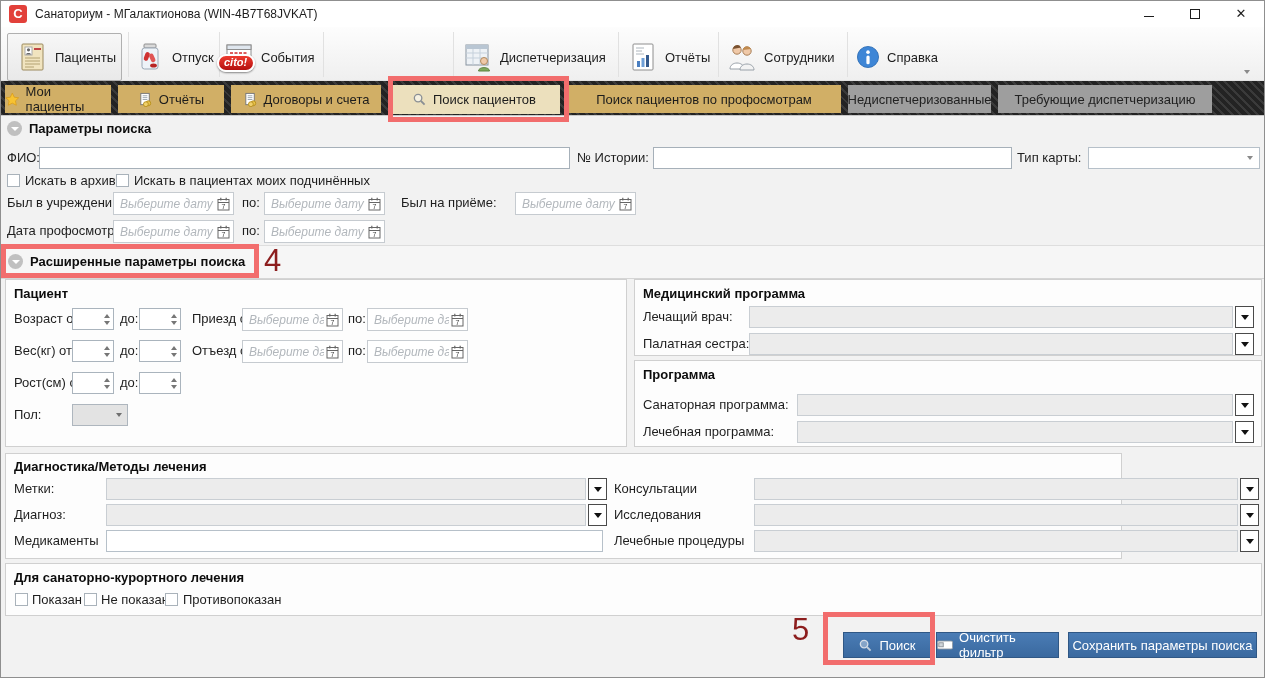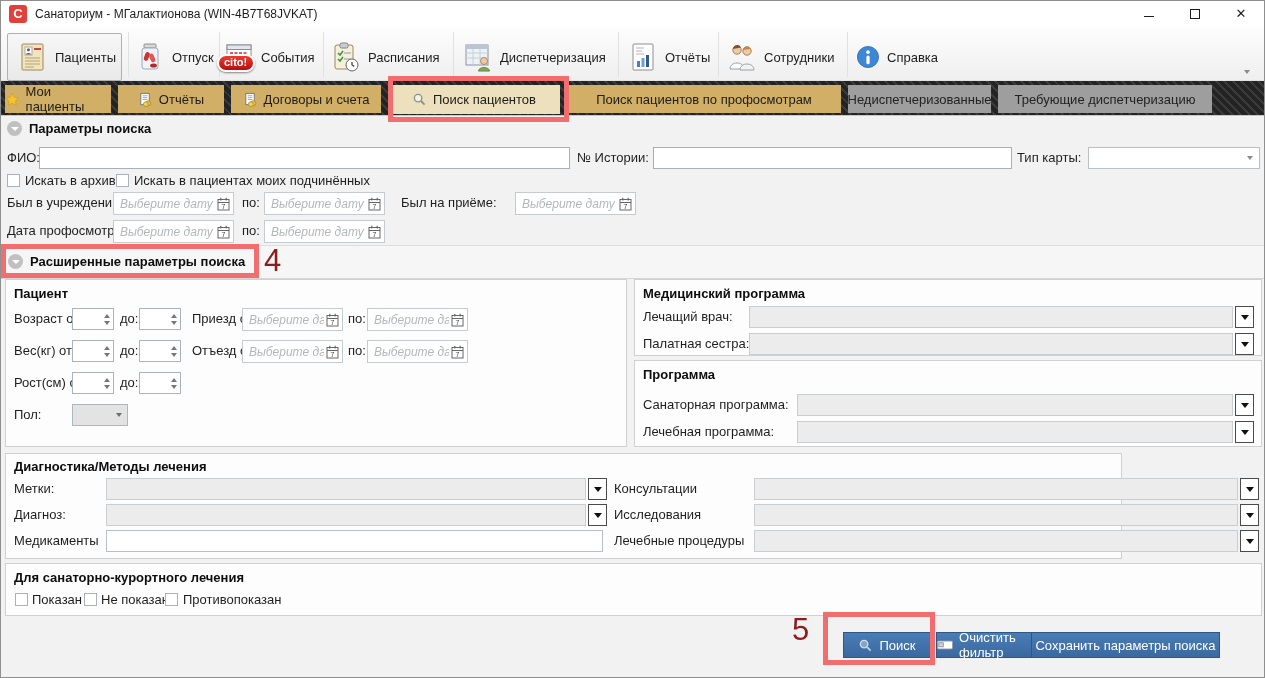--- a/index.html
+++ b/index.html
@@ -19,21 +19,21 @@
   .close-glyph { font-size:13px; line-height:10px; }
 
   
   .toolbar { position:absolute; left:0; right:0; top:26px; height:54px; background:linear-gradient(#fdfdfd,#efefef); border-bottom:1px solid #e3e3e3; }
   .tb-item { position:absolute; top:6px; height:48px; display:flex; align-items:center; gap:6px; font-size:13px; color:#1d1d1d; }
   .tb-item.pressed { background:linear-gradient(#f7f7f7,#e9e9e9); border:1px solid #b0b0b0; border-radius:2px; padding:0 9px; }
   .tb-sep { position:absolute; top:5px; height:45px; width:1px; background:#e1e1e1; }
   .tb-icon { width:32px; height:32px; flex:0 0 auto; }
   .tb-icon svg { width:100%; height:100%; display:block; }
   .cito-badge { position:absolute; left:-6px; bottom:1px; background:linear-gradient(#ef3b2f,#b40f0f); color:#fff;
-                font-size:11px; font-weight:bold; padding:0 6px 1px 5px; border-radius:9px;
+                font-size:11px; font-weight:bold; font-style:italic; padding:0 6px 1px 5px; border-radius:9px;
                 border:2px solid #fff; box-shadow:0 1px 2px rgba(0,0,0,.45); line-height:13px; }
   .tb-overflow { position:absolute; right:14px; bottom:6px; }
 
   
   .tabbar { position:absolute; left:0; right:0; top:80px; height:34px;
             background:repeating-linear-gradient(45deg,#3a3a3a 0 2px,#232323 2px 6px);
             display:flex; gap:7px; padding:4px 0 0 4px; }
   .tab { height:28px; display:flex; align-items:center; justify-content:center; gap:6px; font-size:13px; color:#1c1c1c; flex:0 0 auto; }
   .tab.tan { background:#d1af66; }
   .tab.active { background:#ece0bd; height:29px; }
@@ -147,35 +147,20 @@
               <rect x="7" y="19" width="3" height="2.5"></rect>
               <rect x="11.5" y="19" width="3" height="2.5"></rect>
             </g>
           </svg>
         <span class="cito-badge">cito!</span>
       </span>
       <span>События</span>
     </div>
     <div class="tb-sep" style="left:322px;"></div>
 
-    <div class="tb-item" style="left:329px;">
-      <span class="tb-icon">
-        <svg viewBox="0 0 32 32">
-            <rect x="5" y="4" width="18" height="24" rx="2" fill="#f5efdc" stroke="#9b8a5e"></rect>
-            <rect x="10" y="2" width="8" height="5" rx="1.5" fill="#c9cdd2" stroke="#7f868d"></rect>
-            <path d="M8 12l2 2 3-4" stroke="#3a9c3a" fill="none" stroke-width="1.6"></path>
-            <line x1="14" y1="12" x2="21" y2="12" stroke="#999"></line>
-            <path d="M8 18l2 2 3-4" stroke="#3a9c3a" fill="none" stroke-width="1.6"></path>
-            <line x1="14" y1="18" x2="21" y2="18" stroke="#999"></line>
-            <circle cx="22" cy="24" r="6" fill="#fff" stroke="#666"></circle>
-            <path d="M22 21v3l2.2 1.4" stroke="#444" fill="none" stroke-width="1.3"></path>
-          </svg>
-      </span>
-      <span>Расписания</span>
-    </div>
     <div class="tb-sep" style="left:452px;"></div>
 
     <div class="tb-item" style="left:461px;">
       <span class="tb-icon">
         <svg viewBox="0 0 32 32">
             <rect x="4" y="4" width="22" height="20" fill="#eef2f6" stroke="#8793a0"></rect>
             <rect x="4" y="4" width="22" height="4" fill="#b9c6d3"></rect>
             <line x1="4" y1="12" x2="26" y2="12" stroke="#c5d0db"></line>
             <line x1="4" y1="17" x2="26" y2="17" stroke="#c5d0db"></line>
             <line x1="11" y1="8" x2="11" y2="24" stroke="#c5d0db"></line>
@@ -578,21 +563,21 @@
         </svg>
       <span>Поиск</span>
     </div>
     <div class="btn-blue" style="left:935px;width:123px;">
       <svg viewBox="0 0 18 10" style="width:17px;height:10px;">
           <rect x="0.5" y="0.5" width="17" height="9" rx="1.5" fill="#fff" stroke="#8a949e"></rect>
           <rect x="2" y="2.5" width="5" height="4.5" fill="#cfd4d9" stroke="#8a9096"></rect>
         </svg>
       <span>Очистить фильтр</span>
     </div>
-    <div class="btn-blue" style="left:1030px;width:189px;justify-content:center;">
+    <div class="btn-blue" style="left:1067px;width:189px;justify-content:center;">
       <span>Сохранить параметры поиска</span>
     </div>
   </div>
 
   <div class="ann-box" style="left:387px;top:75px;width:181px;height:46px;"></div>
   <div class="ann-box" style="left:0px;top:243px;width:258px;height:34px;"></div>
   <div class="ann-num" style="left:263px;top:243px;">4</div>
   <div class="ann-box" style="left:822px;top:611px;width:112px;height:53px;"></div>
   <div class="ann-num" style="left:791px;top:612px;">5</div>
 

